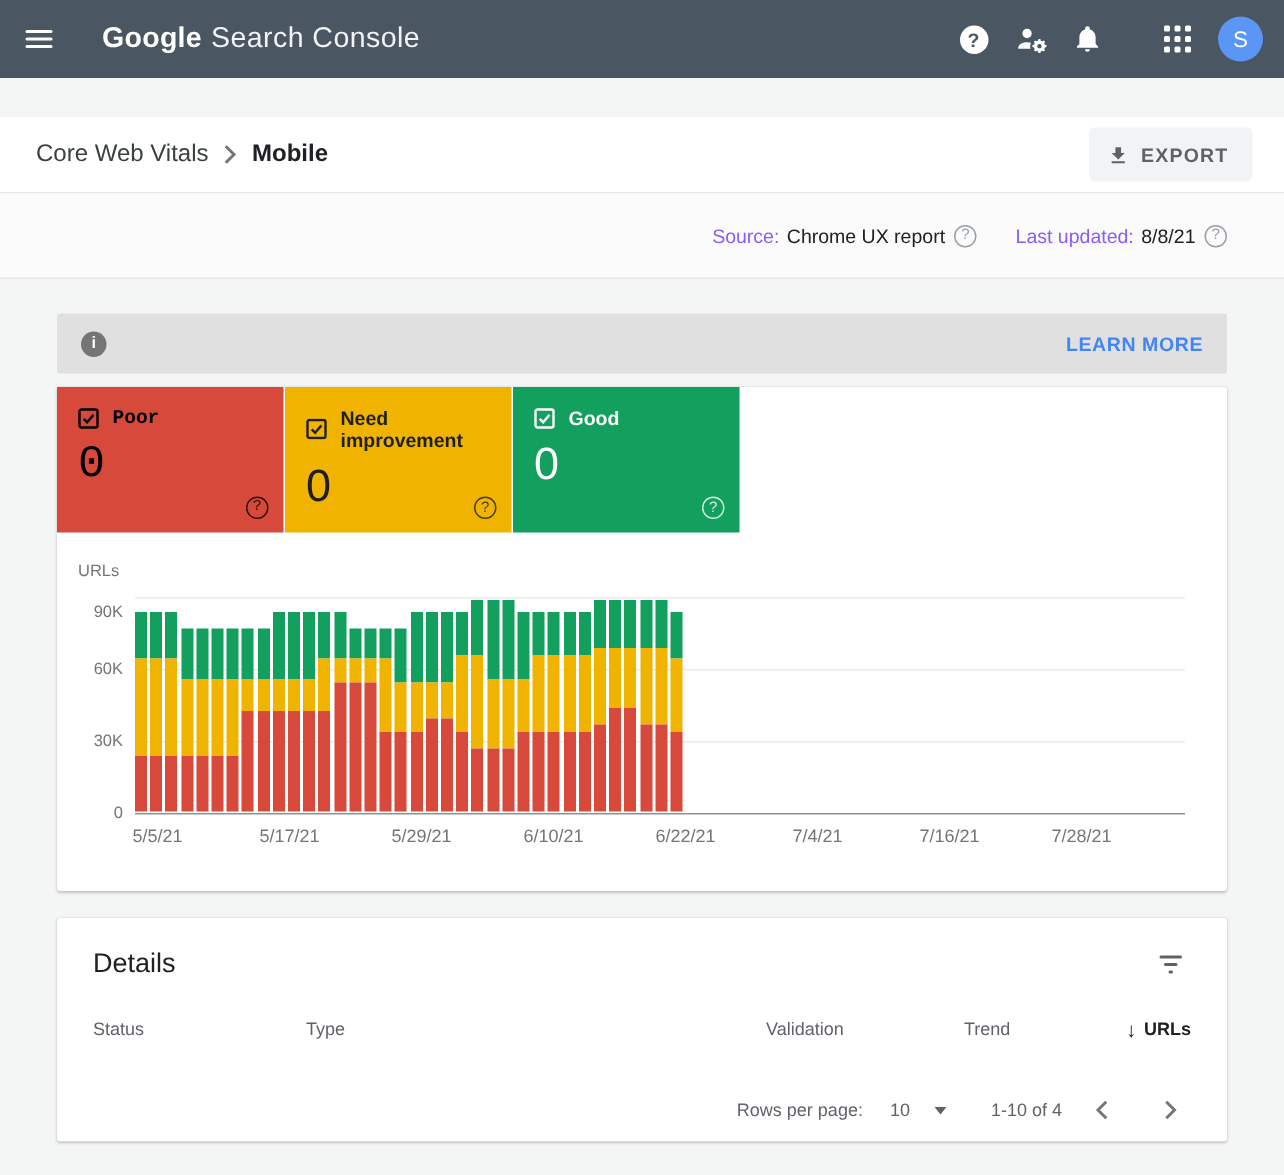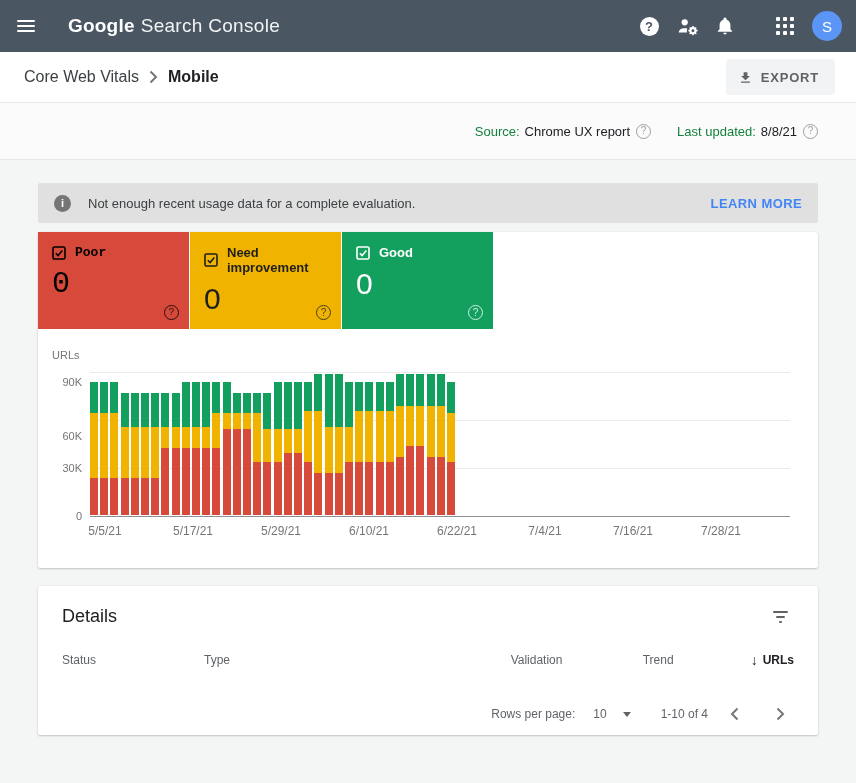--- a/index.html
+++ b/index.html
@@ -26,38 +26,38 @@
   .abtn { width:38px; height:38px; display:flex; align-items:center; justify-content:center; cursor:pointer; }
   .help-circ { width:19px; height:19px; border-radius:50%; background:#fff; color:#4a5661; font-size:13px; font-weight:700; display:flex; align-items:center; justify-content:center; }
   .grid-icon { display:grid; grid-template-columns:repeat(3,4px); grid-gap:3px; }
   .grid-icon i { width:4px; height:4px; background:#fff; border-radius:1px; display:block; }
   .gap-lg { width:22px; }
   .avatar { width:30px; height:30px; border-radius:50%; background:#5b95f5; color:#fff; font-size:15px; display:flex; align-items:center; justify-content:center; cursor:pointer; margin-left:8px; }
 
   
   .crumb-row {
     height:51px; background:#fff; border-bottom:1px solid #e4e6e8;
-    display:flex; align-items:center; padding:0 21px 0 24px;
+    display:flex; align-items:center; padding:0 21px 0 24px;margin-top:26px;
   }
   .crumb-parent { font-size:16px; color:#3c4043; cursor:pointer; }
   .crumb-sep { margin:0 10px; display:flex; align-items:center; }
   .crumb-current { font-size:16px; font-weight:700; color:#202124; }
   .export-btn {
     margin-left:auto; background:#f1f3f4; border:none; border-radius:4px;
     height:36px; padding:0 16px 0 12px; display:flex; align-items:center; gap:8px;
     font-family:inherit; font-size:13px; font-weight:700; letter-spacing:.8px; color:#5f6368; cursor:pointer;
   }
 
   
   .meta-row {
     height:57px; background:#fbfbfc; border-bottom:1px solid #e4e6e8;
     display:flex; align-items:center; justify-content:flex-end; padding-right:38px;
     font-size:13px;
   }
-  .meta-label { color:#15803d; }
+  .meta-label { color:#8b5cf6; }
   .meta-value { color:#202124; margin-left:5px; }
   .q-circle {
     display:inline-flex; width:15px; height:15px; border:1.2px solid currentColor; border-radius:50%;
     align-items:center; justify-content:center; font-size:10px; line-height:1; color:#9aa0a6; margin-left:6px; cursor:pointer;
   }
   .meta-gap { width:26px; }
 
   
   .banner {
     margin:23px 38px 0 38px; height:40px; background:#e0e0e0; border-radius:2px;
@@ -199,21 +199,20 @@
     <span class="meta-value">Chrome UX report</span>
     <span class="q-circle">?</span>
     <span class="meta-gap"></span>
     <span class="meta-label">Last updated:</span>
     <span class="meta-value">8/8/21</span>
     <span class="q-circle">?</span>
   </div>
 
   <div class="banner">
     <i class="info-icon">i</i>
-    <span class="banner-text">Not enough recent usage data for a complete evaluation.</span>
     <span class="banner-action">LEARN MORE</span>
   </div>
 
   <div class="card chart-card">
     <div class="scorecards">
       <div class="scorecard sc-poor">
         <div class="top">
           <span>
             <svg width="14" height="14" viewBox="0 0 14 14" fill="none" stroke="currentColor" stroke-width="1.6">
                 <rect x="1" y="1" width="12" height="12" rx="1.4"></rect>
@@ -249,21 +248,21 @@
           <span>Good</span>
         </div>
         <div class="num">0</div>
         <span class="q-circle">?</span>
       </div>
     </div>
 
     <div class="chart-area">
       <span class="y-title">URLs</span>
       <span class="ytick" style="top:36px">90K</span>
-      <span class="ytick" style="top:90px">60K</span>
+      <span class="ytick" style="top:74px">60K</span>
       <span class="ytick" style="top:122px">30K</span>
       <span class="ytick" style="top:170px">0</span>
       <div class="plot">
         <div class="gridline" style="top:0"></div>
         <div class="gridline" style="top:48px"></div>
         <div class="gridline" style="top:96px"></div>
         <div class="gridline zero" style="top:144px"></div>
       <div class="bar" style="left: 0px;">
             <i style="height: 36.8px; background: rgb(214, 73, 59);"></i>
             <i style="height: 65.6px; background: rgb(240, 180, 0);"></i>

